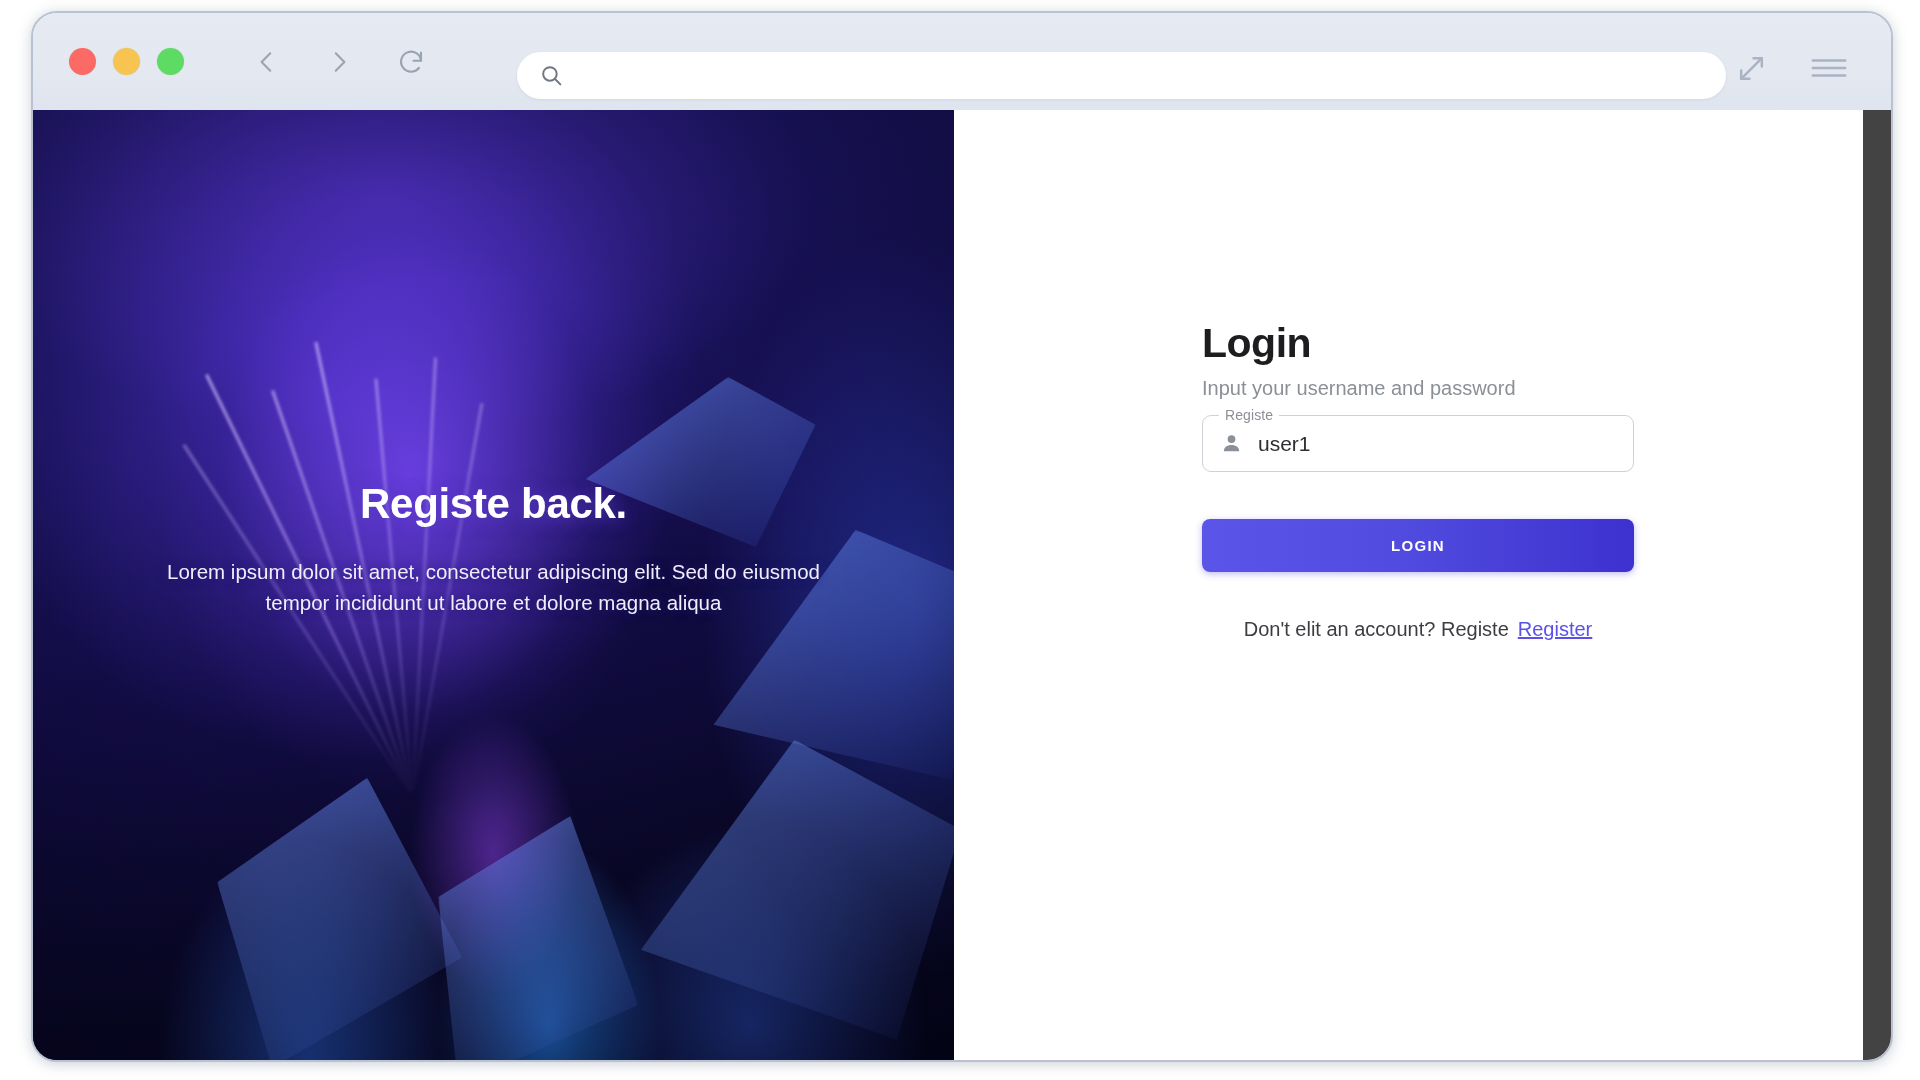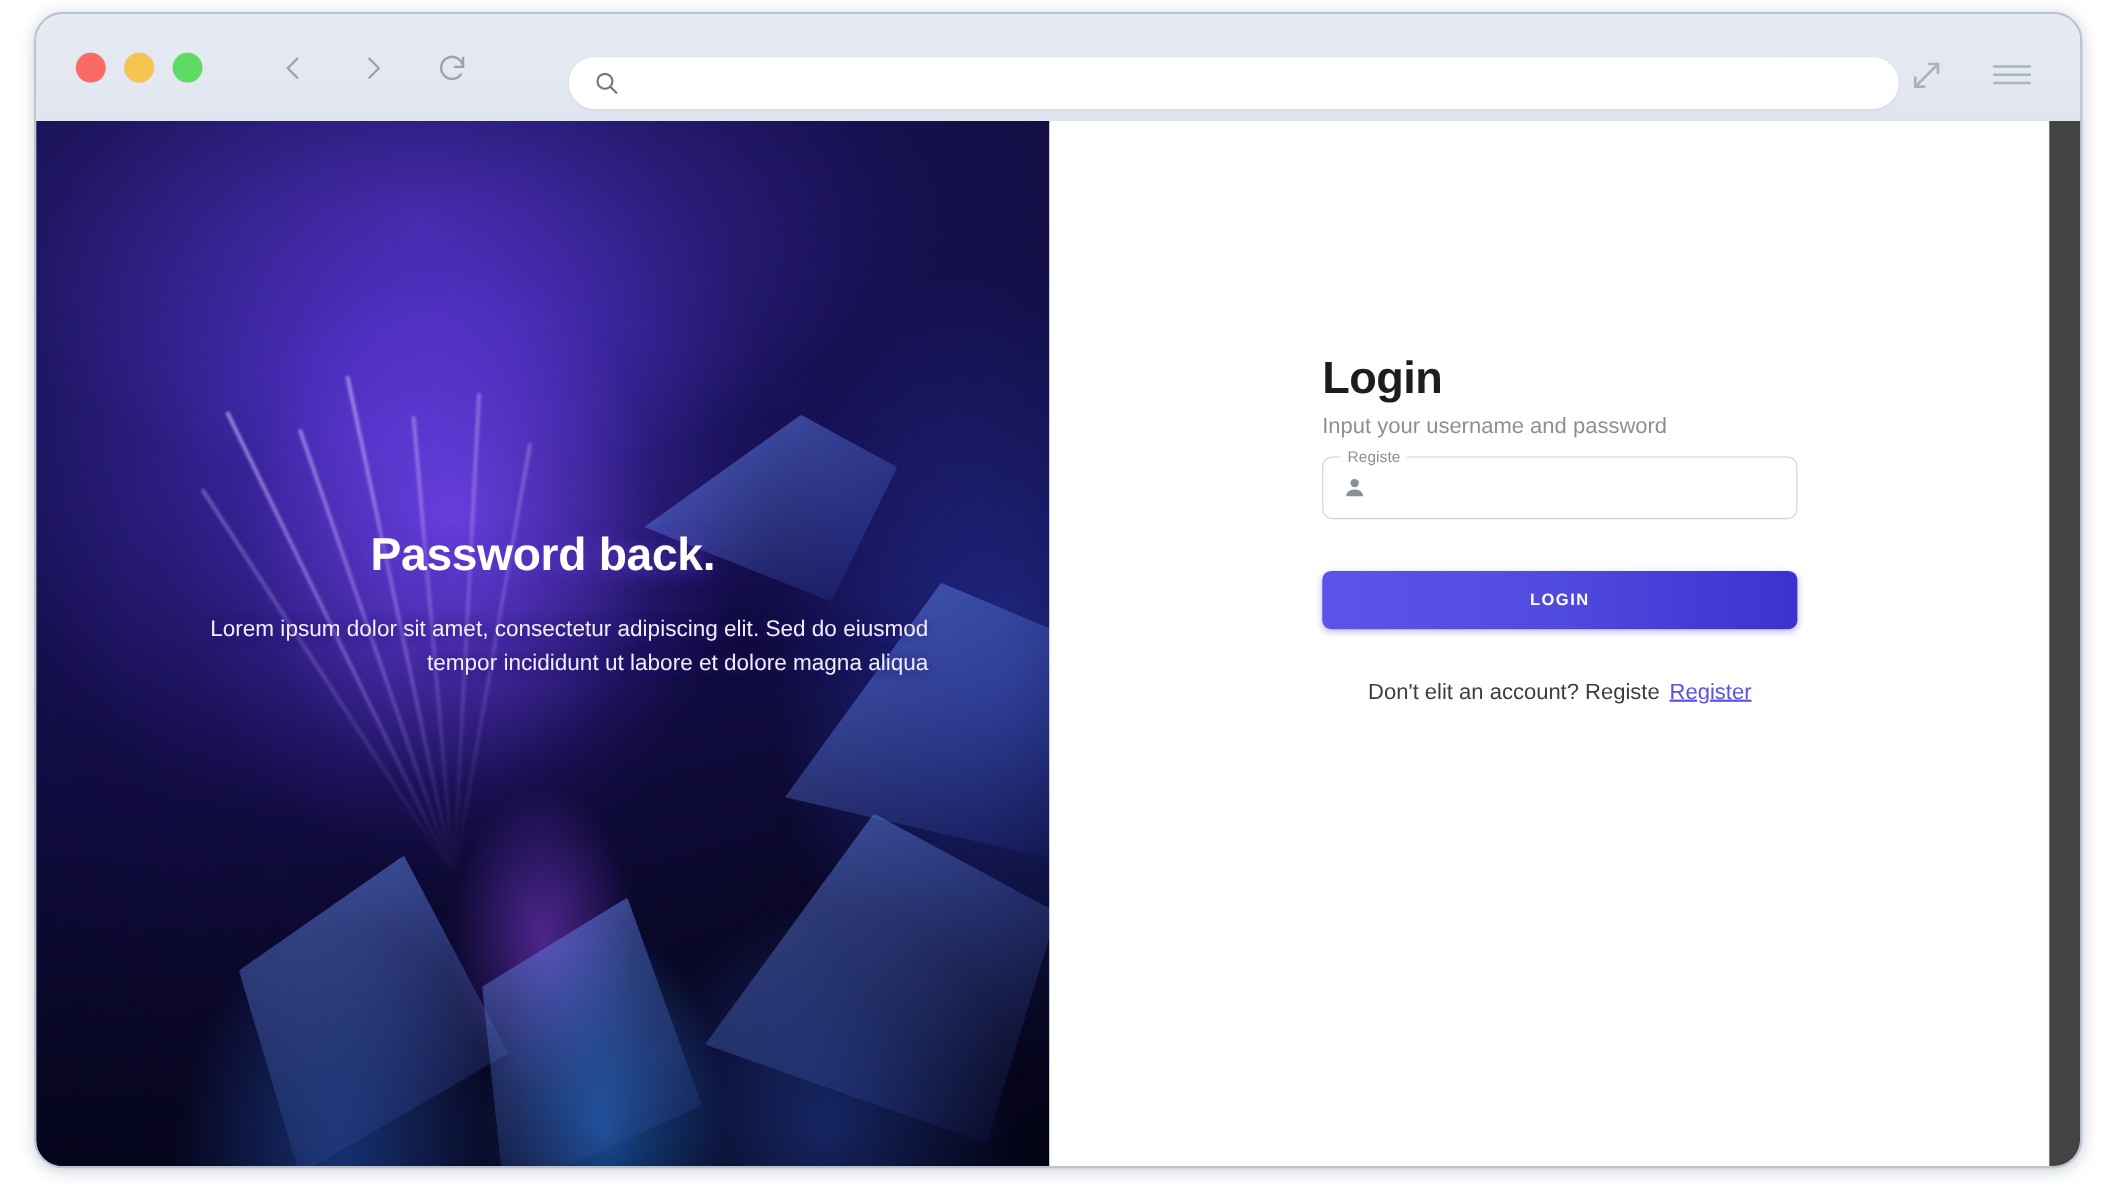--- a/index.html
+++ b/index.html
@@ -185,21 +185,20 @@
     margin: 0 0 28px 0;
     letter-spacing: -0.3px;
     text-shadow: 0 2px 18px rgba(90,60,200,0.85);
   }
   .hero-sub {
     color: #f0eefb;
     font-size: 20.5px;
     line-height: 31px;
     margin: 0;
     text-shadow: 0 1px 10px rgba(40,25,120,0.9);
-    text-align: right;
   }
 
   
   .login-panel {
     position: relative;
     flex: 1;
     height: 100%;
     background: #ffffff;
   }
   .login-form {
@@ -380,40 +379,41 @@
 
       <div class="shard" style="left:60%; top:28%; width:230px; height:170px; clip-path: polygon(0 60%, 62% 0, 100% 28%, 74% 100%);"></div>
       <div class="shard" style="left:72%; top:44%; width:290px; height:250px; clip-path: polygon(6% 78%, 55% 0, 100% 22%, 88% 100%);"></div>
       <div class="shard" style="left:66%; top:66%; width:320px; height:300px; clip-path: polygon(0 70%, 48% 0, 100% 30%, 80% 100%);"></div>
       <div class="shard" style="left:20%; top:70%; width:250px; height:290px; clip-path: polygon(22% 100%, 0 36%, 60% 0, 98% 62%);"></div>
       <div class="shard" style="left:44%; top:74%; width:200px; height:270px; clip-path: polygon(10% 100%, 0 30%, 66% 0, 100% 70%);"></div>
 
       <div class="hero-vignette"></div>
 
       <div class="hero-text">
-        <h1 class="hero-title">Password back.</h1>
+        <h1 class="hero-title">Registe back.</h1>
         <p class="hero-sub">Lorem ipsum dolor sit amet, consectetur adipiscing elit. Sed do eiusmod tempor incididunt ut labore et dolore magna aliqua</p>
       </div>
     </div>
 
     <div class="login-panel">
       <div class="login-form">
 
         <h2 class="login-title">Login</h2>
         <p class="login-sub">Input your username and password</p>
 
         
         <div class="field">
           <span class="field-legend">Registe</span>
           <span class="field-icon">
             <svg width="23" height="23" viewBox="0 0 24 24" fill="#8b8f96">
               <circle cx="12" cy="7.5" r="4"></circle>
               <path d="M4 20c0-4.2 3.6-6.5 8-6.5s8 2.3 8 6.5z"></path>
             </svg>
           </span>
+          <input class="field-input" type="text" value="user1" style="">
         </div>
 
         
 
         <button class="login-button">LOGIN</button>
 
         <div class="register-row">
           <span>Don't elit an account? Registe</span><a class="register-link" href="#">Register</a>
         </div>
 

